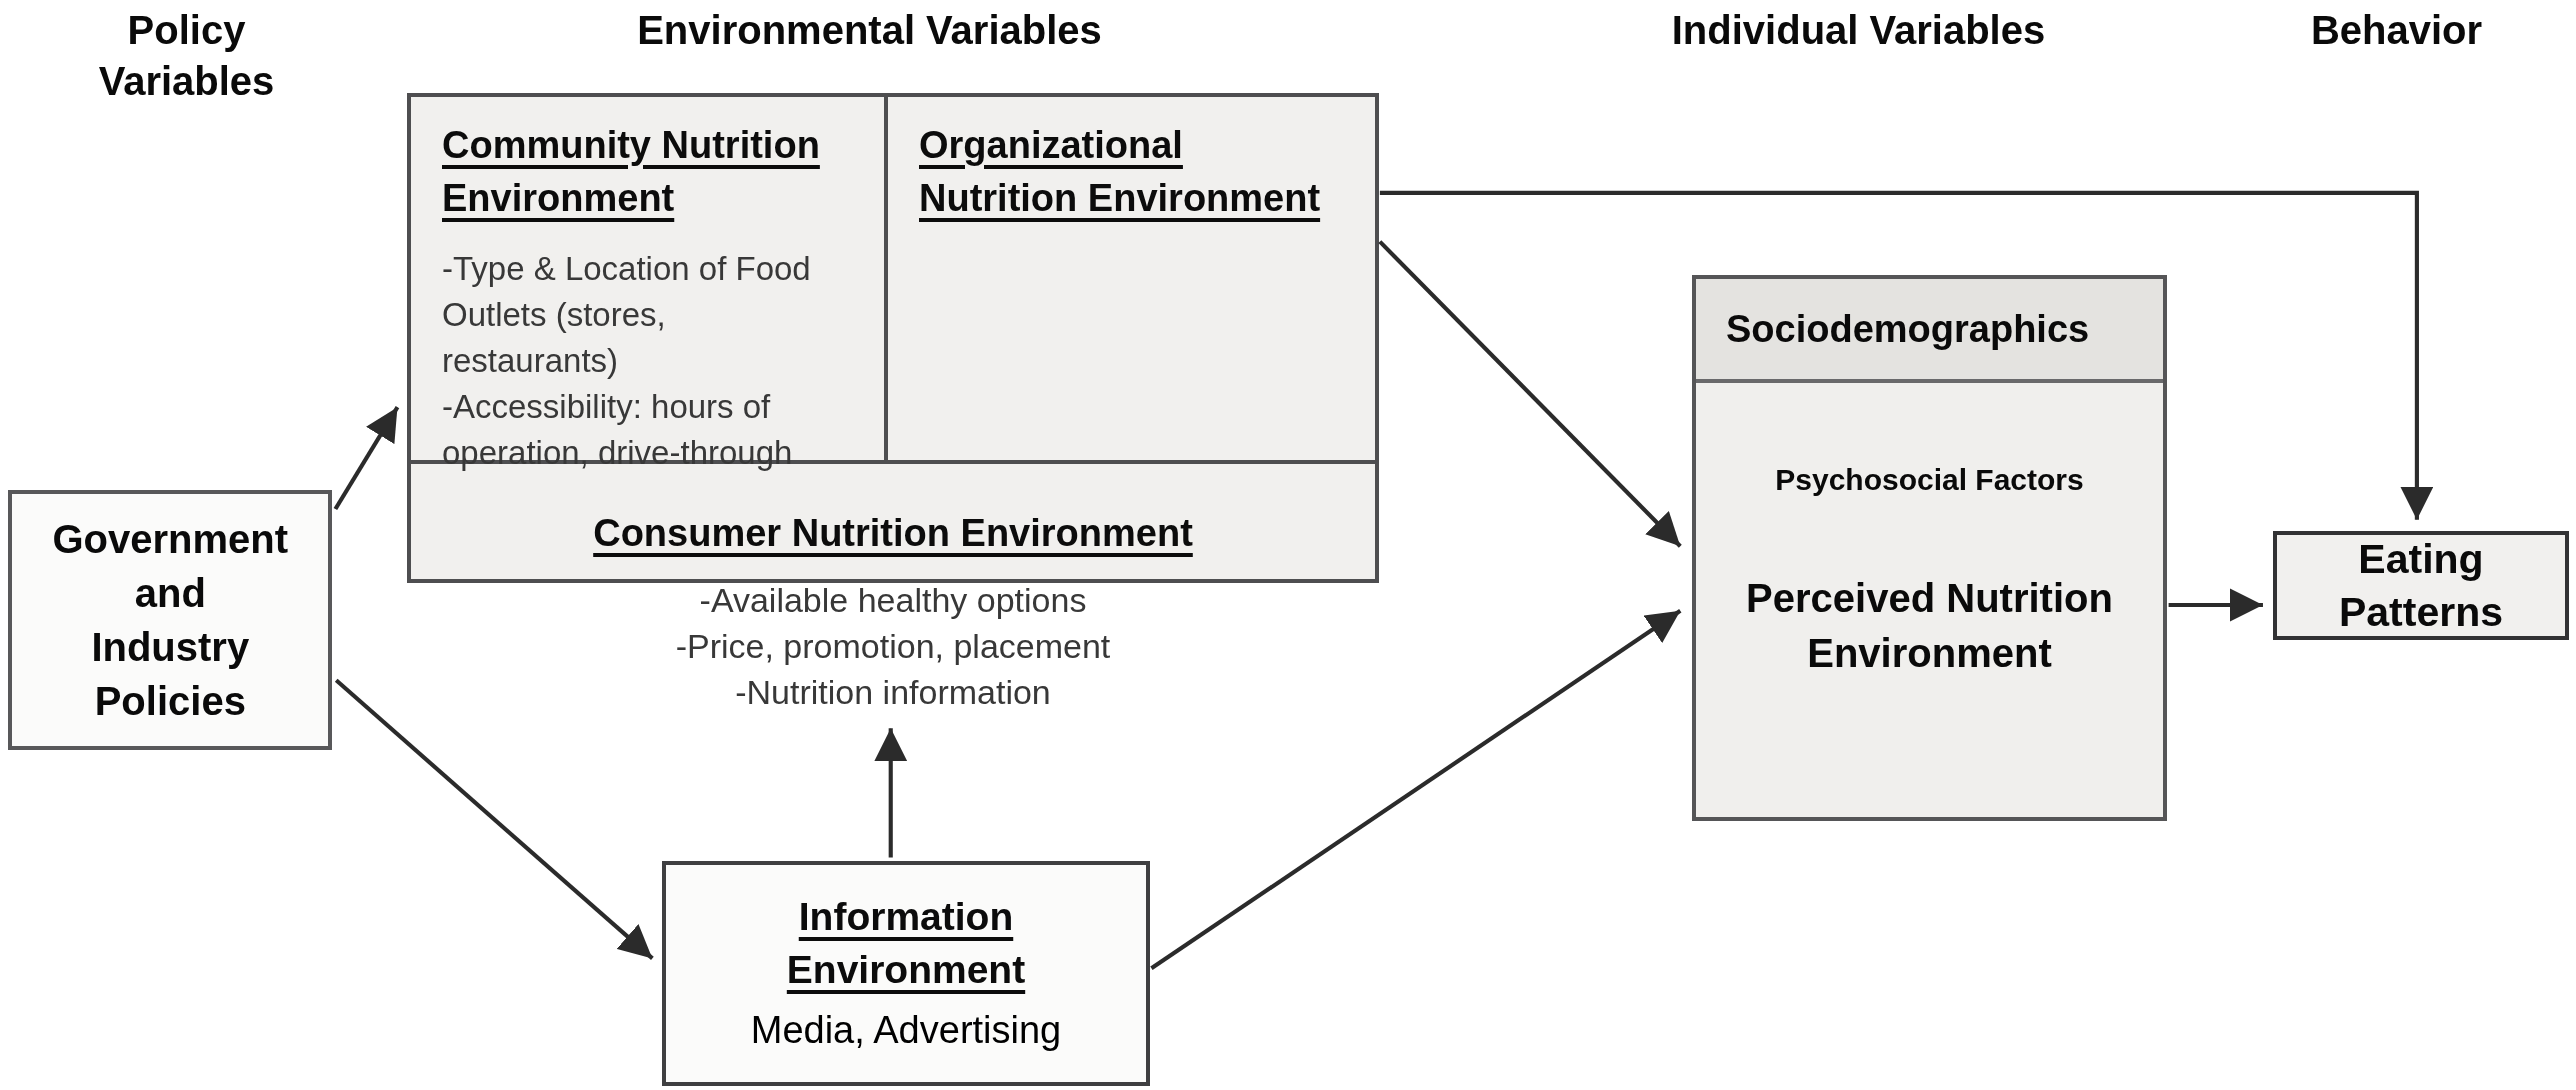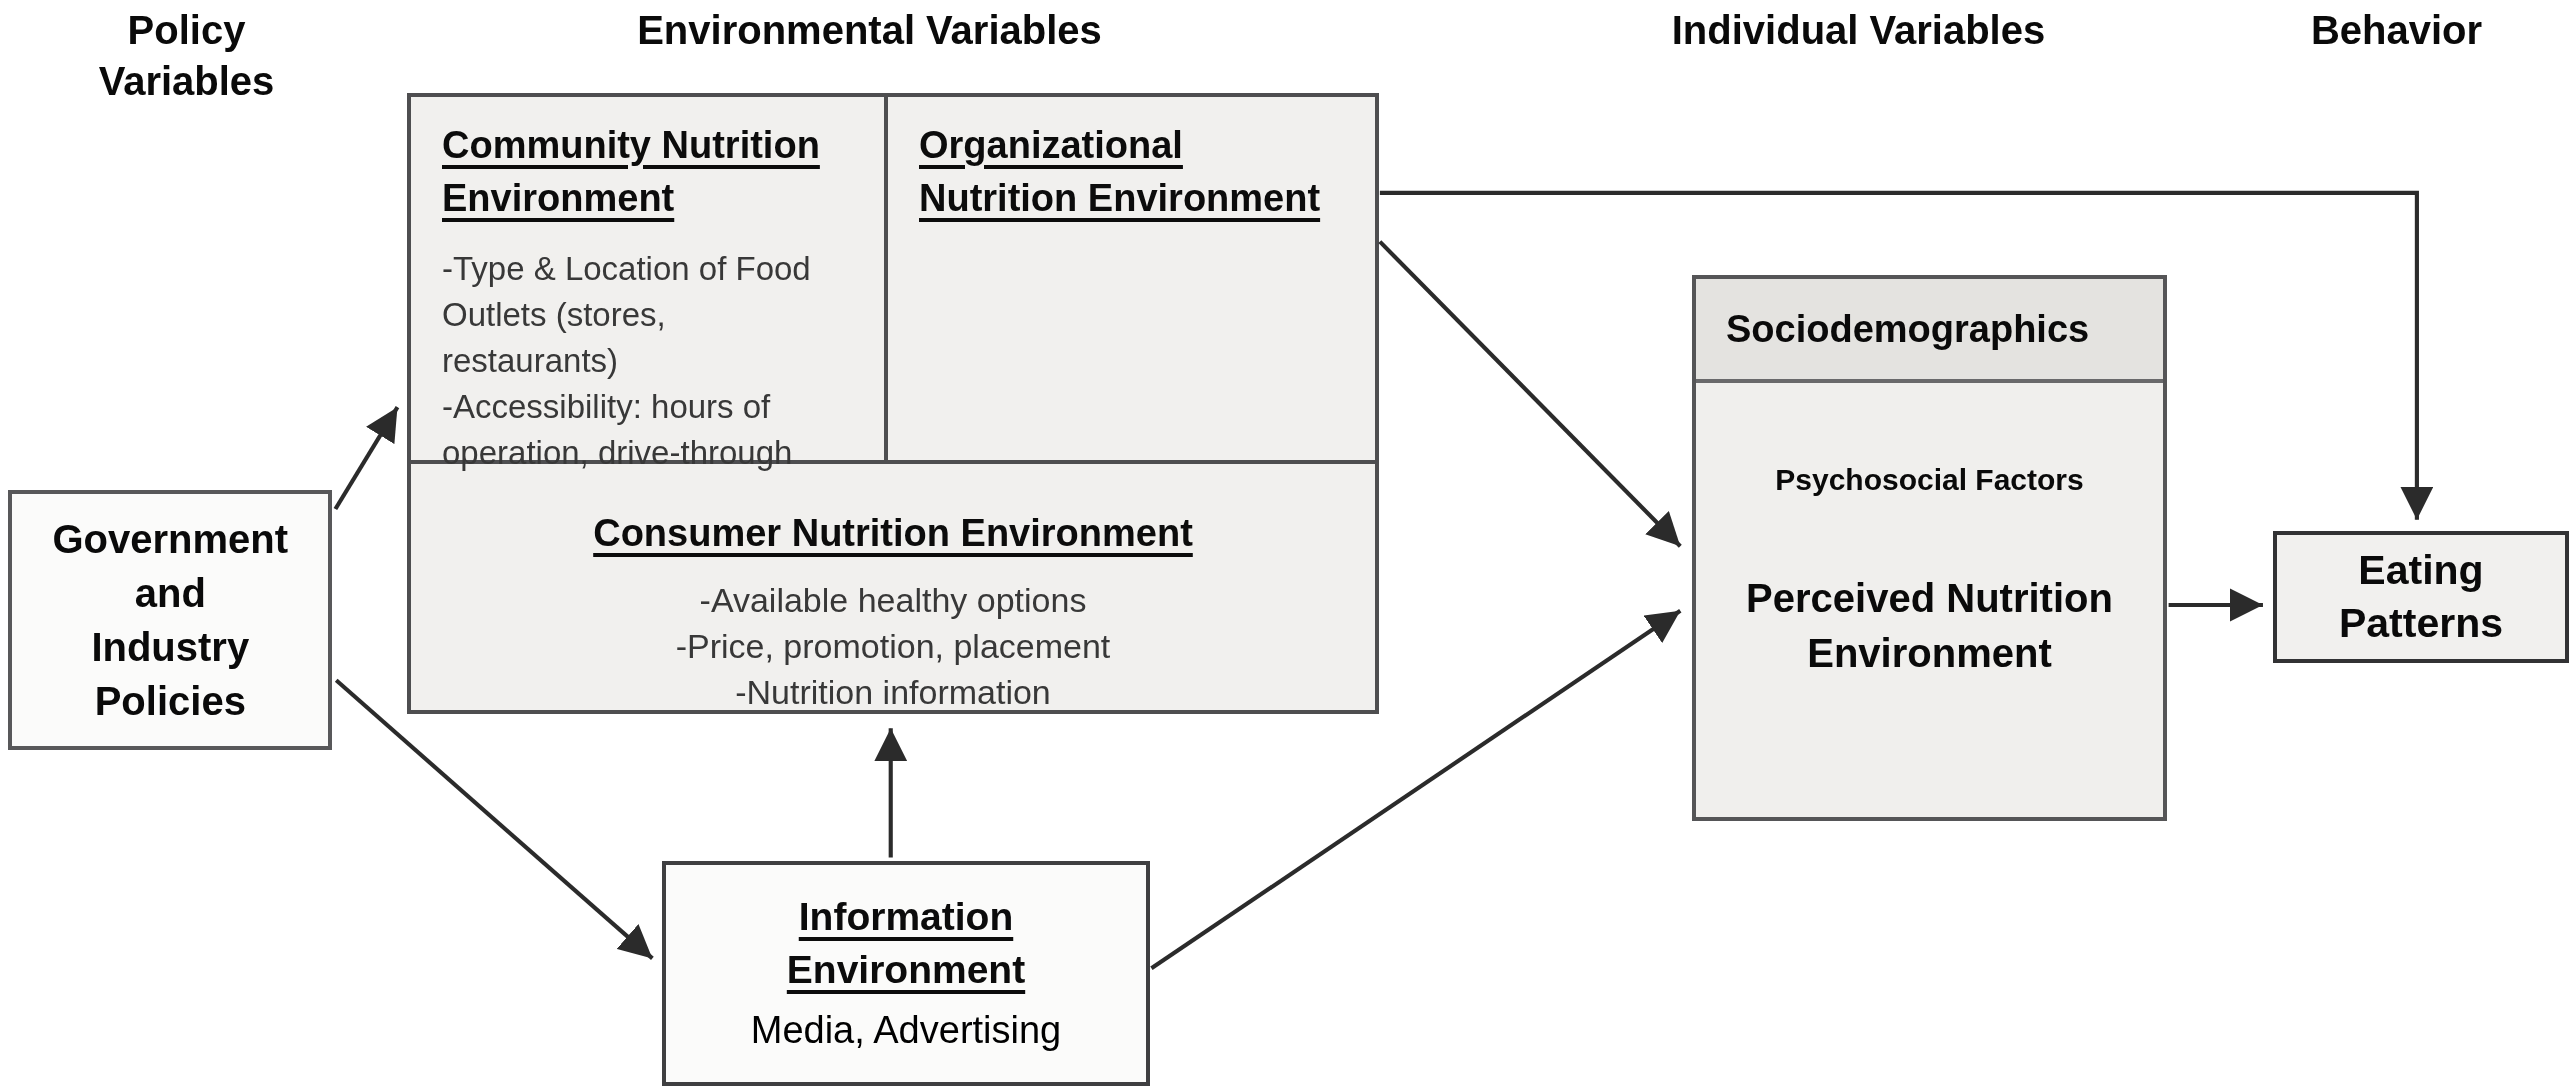--- a/index.html
+++ b/index.html
@@ -8,21 +8,21 @@
   .canvas { position: absolute; inset: 0; }
 
   
   .col-header { position: absolute; top: 5px; text-align: center;
                 font-weight: bold; font-size: 40px; line-height: 51px; color: #0a0a0a; }
 
   
   .dbox { position: absolute; box-sizing: border-box; background: #f1f0ee; border: 4.1px solid #4e4e50; }
 
   
-  .env-box { left: 407px; top: 93px; width: 972px; height: 621px; }
+  .env-box { left: 407px; top: 93px; width: 972px; height: 490px; }
   .divider-v { position: absolute; left: 473px; top: 0; width: 4.1px; height: 363px; background: #4e4e50; }
   .divider-h { position: absolute; left: 0; top: 363px; width: 100%; height: 4.1px; background: #4e4e50; }
 
   .sub-title { font-weight: bold; font-size: 38px; line-height: 53px; color: #0c0c0c;
                text-decoration: underline; text-decoration-thickness: 4.1px; text-underline-offset: 7.4px; }
 
   .community { position: absolute; left: 0; top: 0; width: 473px; height: 363px; }
   .community .sub-title { margin: 21.5px 0 0 31px; max-width: 418px; }
   .community-items { margin: 21.5px 0 0 31px; width: 407px; font-size: 33px; line-height: 46px; color: #383838; }
 
@@ -51,21 +51,21 @@
   .socio-box { left: 1692px; top: 275px; width: 475px; height: 546px; background: #f0efed; border-color: #555557; }
   .socio-header { position: absolute; left: 0; top: 0; width: 100%; height: 104px; background: #e4e3e0;
                   border-bottom: 4.1px solid #69696b; box-sizing: border-box;
                   display: flex; align-items: center; }
   .socio-header-label { font-weight: bold; font-size: 38px; padding-left: 30px; color: #0a0a0a; }
   .socio-body { position: absolute; left: 0; top: 108px; width: 100%; text-align: center; font-weight: bold; color: #0a0a0a; }
   .socio-line1 { margin: 65px auto 8px; max-width: 414px; font-size: 30px; line-height: 56px; }
   .socio-line2 { margin: 63px auto 0; max-width: 447px; font-size: 40px; line-height: 55px; }
 
   
-  .eating-box { left: 2273px; top: 531px; width: 296px; height: 132px; background: #f1f0ee;
+  .eating-box { left: 2273px; top: 531px; width: 296px; height: 109px; background: #f1f0ee;
                 border-color: #323234; display: flex; align-items: center; justify-content: center; text-align: center; }
   .eating-label { font-weight: bold; font-size: 41px; line-height: 53px; max-width: 273px; color: #0a0a0a; }
 
   
   svg.arrows { position: absolute; inset: 0; pointer-events: none; }
   svg.arrows line, svg.arrows polyline { stroke: #2b2b2b; stroke-width: 5; fill: none; }
 </style>
 </head>
 <body>
 

